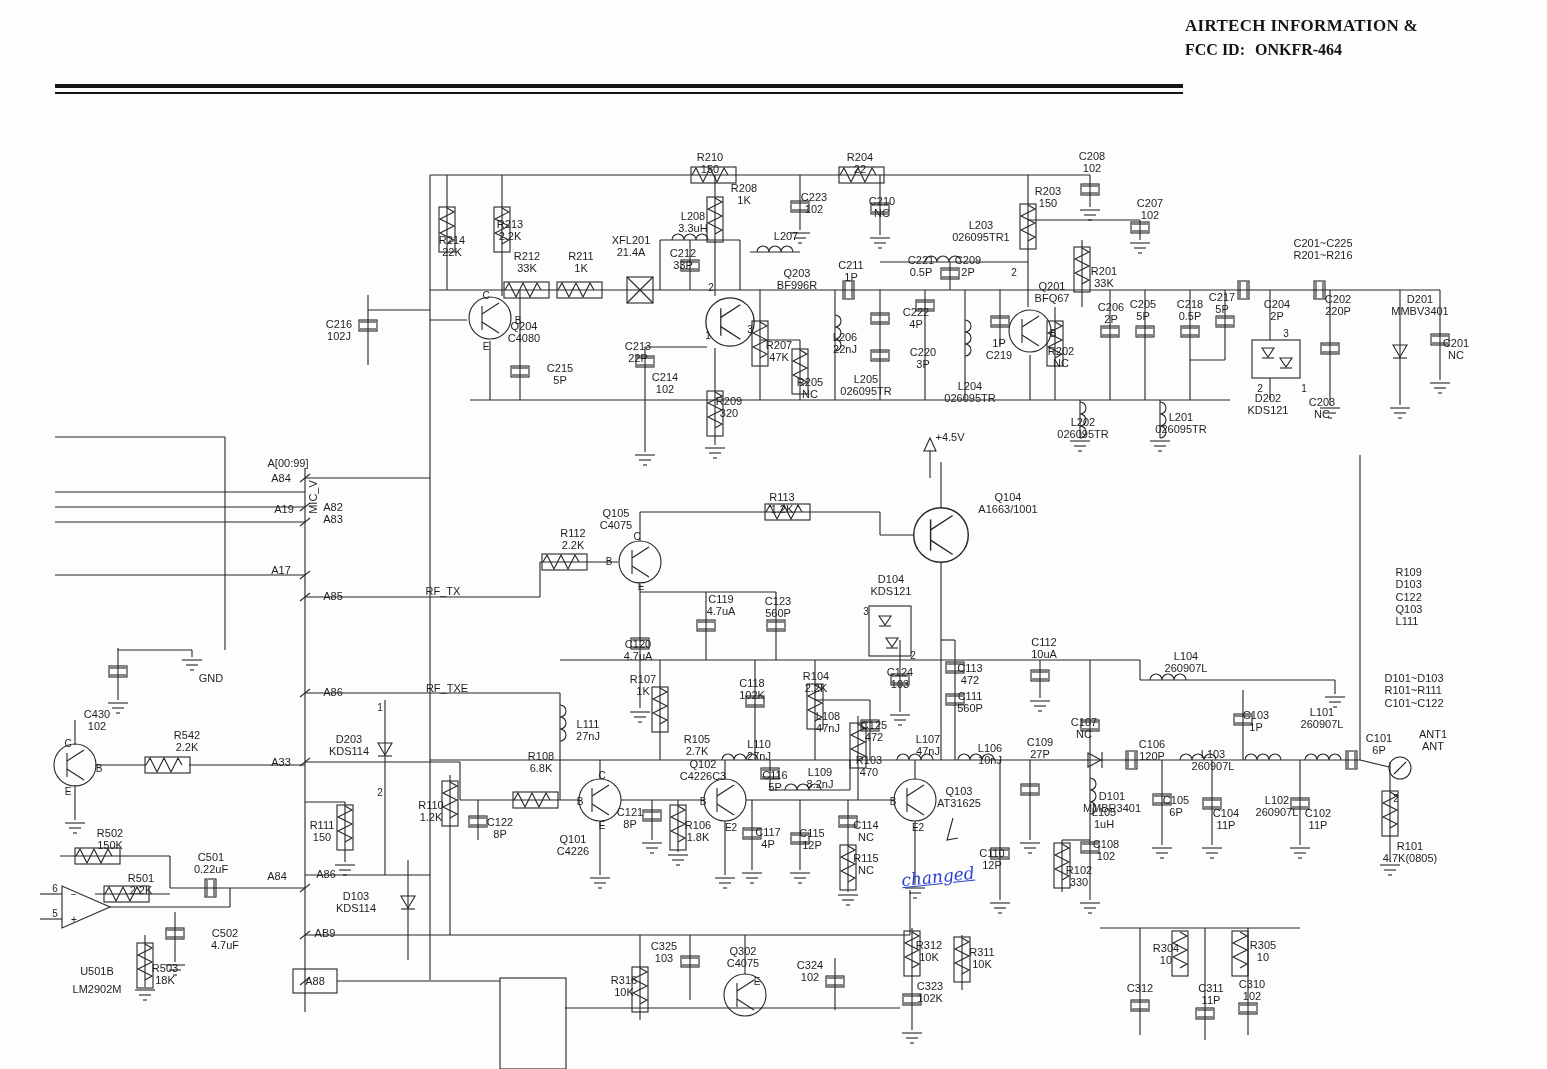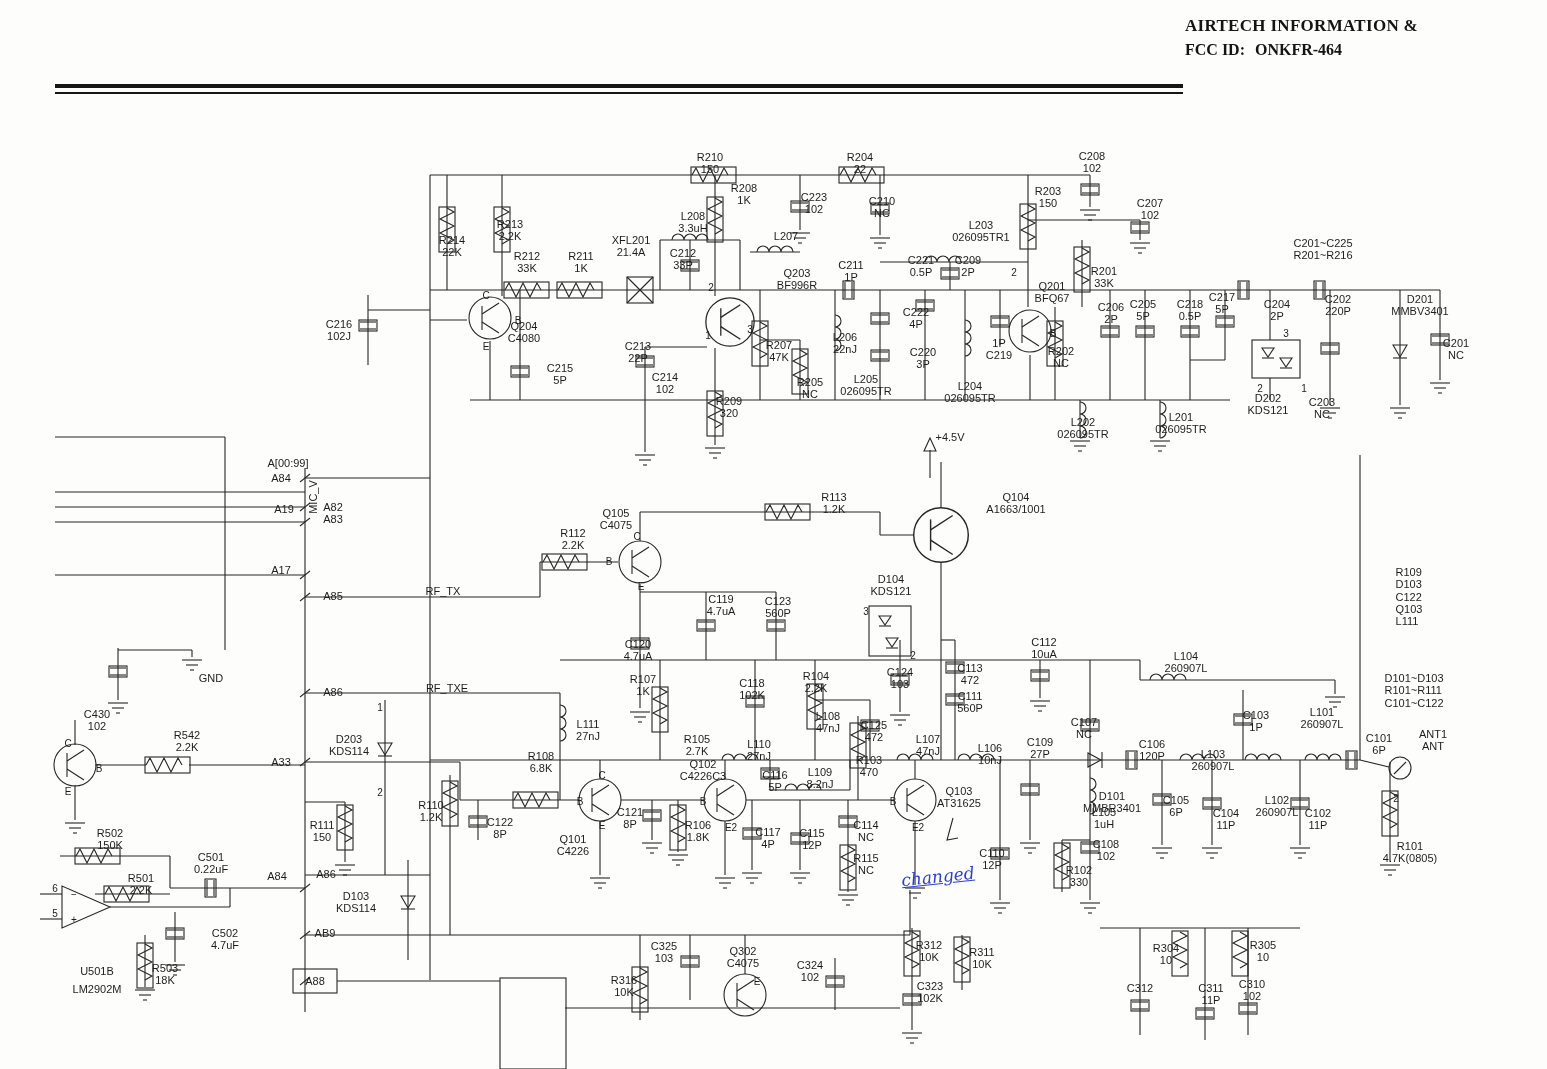--- a/index.html
+++ b/index.html
@@ -571,23 +571,23 @@
       <div class="lbl" style="left: 333px; top: 507px;">A82</div>
       <div class="lbl" style="left: 333px; top: 519px;">A83</div>
       <div class="lbl v" style="left: 313px; top: 497px;">MIC_V</div>
       <div class="lbl" style="left: 281px; top: 570px;">A17</div>
       <div class="lbl" style="left: 333px; top: 596px;">A85</div>
       <div class="lbl" style="left: 443px; top: 591px;">RF_TX</div>
       <div class="lbl" style="left: 616px; top: 519px;">Q105
 C4075</div>
       <div class="lbl" style="left: 573px; top: 539px;">R112
 2.2K</div>
-      <div class="lbl" style="left: 834px; top: 503px;">R113
+      <div class="lbl" style="left: 782px; top: 503px;">R113
 1.2K</div>
-      <div class="lbl" style="left: 1008px; top: 503px; margin-left: 8px;">Q104
+      <div class="lbl" style="left: 1008px; top: 503px;">Q104
 A1663/1001</div>
       <div class="lbl" style="left: 721px; top: 605px;">C119
 4.7uA</div>
       <div class="lbl" style="left: 778px; top: 607px;">C123
 560P</div>
       <div class="lbl" style="left: 638px; top: 650px;">C120
 4.7uA</div>
       <div class="lbl" style="left: 891px; top: 585px;">D104
 KDS121</div>
       <div class="lbl" style="left: 1044px; top: 648px;">C112

